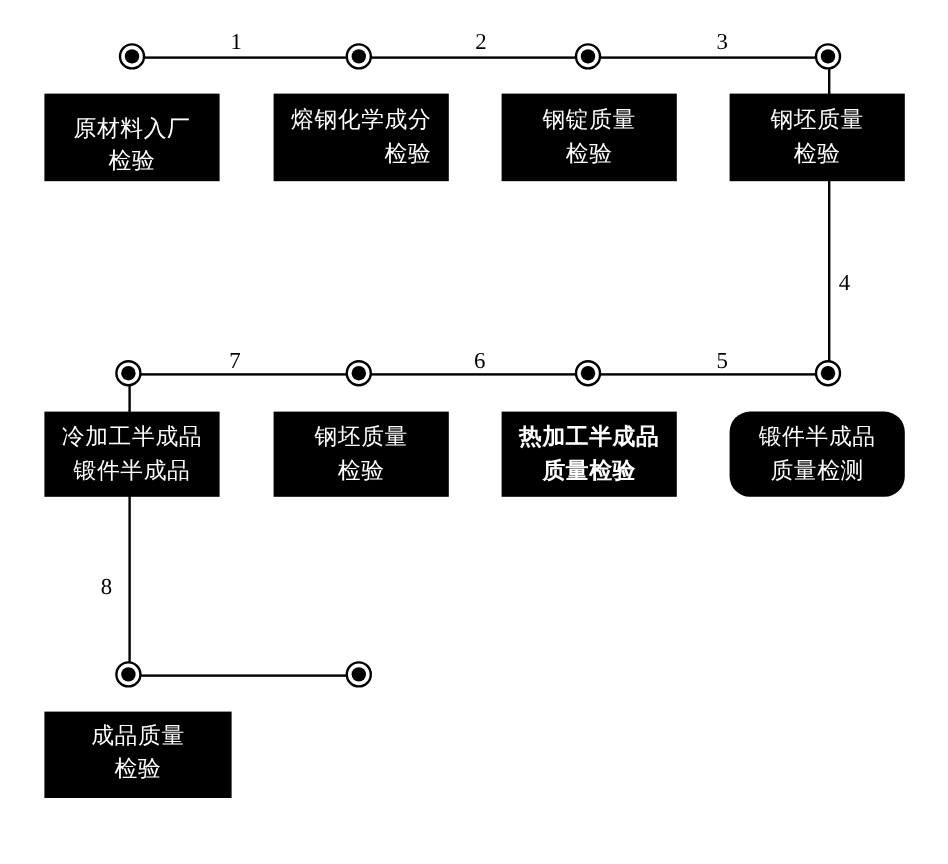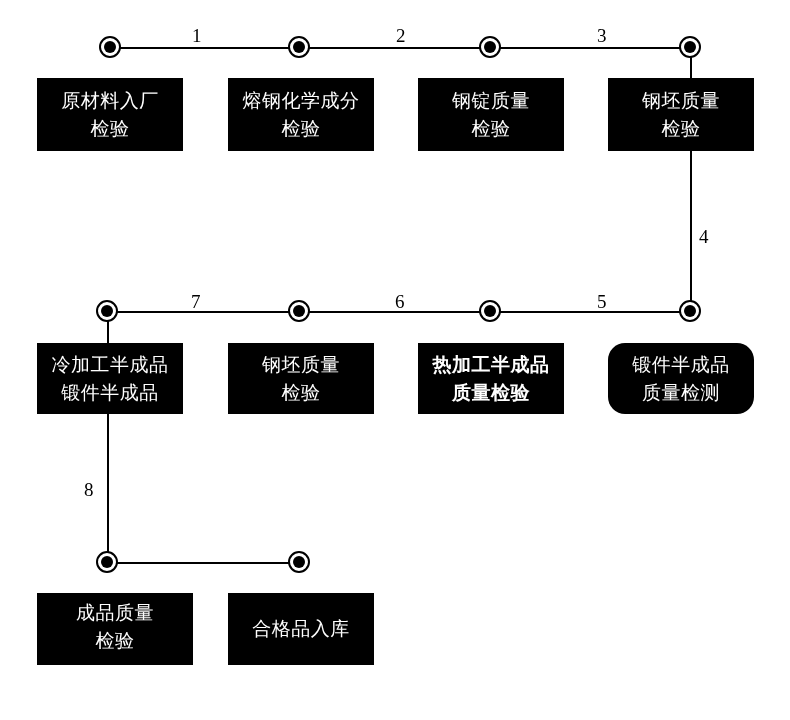--- a/index.html
+++ b/index.html
@@ -92,25 +92,25 @@
   <div class="line-h" style="left:110px; top:47px; width:189px;"></div>
   <div class="line-h" style="left:299px; top:47px; width:191px;"></div>
   <div class="line-h" style="left:490px; top:47px; width:200px;"></div>
   <div class="line-v" style="left:690px; top:47px; height:264px;"></div>
   <div class="line-h" style="left:490px; top:311px; width:200px;"></div>
   <div class="line-h" style="left:299px; top:311px; width:191px;"></div>
   <div class="line-h" style="left:107px; top:311px; width:192px;"></div>
   <div class="line-v" style="left:107px; top:311px; height:251px;"></div>
   <div class="line-h" style="left:107px; top:562px; width:192px;"></div>
 
-  <div class="box" style="left:37px;  top:78px;  width:146px; height:73px;">
+  <div class="box" style="left:37px;  top:78px;  width:146px; height:73px;align-items:flex-end;">
       <span>原材料入厂
 检验</span>
     </div>
-  <div class="box" style="left:228px; top:78px;  width:146px; height:73px;">
+  <div class="box" style="left:228px; top:78px;  width:146px; height:73px;text-align:right;">
       <span>熔钢化学成分
 检验</span>
     </div>
   <div class="box" style="left:418px; top:78px;  width:146px; height:73px;">
       <span>钢锭质量
 检验</span>
     </div>
   <div class="box" style="left:608px; top:78px;  width:146px; height:73px;">
       <span>钢坯质量
 检验</span>
@@ -130,23 +130,20 @@
     </div>
   <div class="box" style="left:608px; top:343px; width:146px; height:71px;border-radius:17px;">
       <span>锻件半成品
 质量检测</span>
     </div>
 
   <div class="box" style="left:37px;  top:593px; width:156px; height:72px;font-family:Liberation Mono, monospace;">
       <span>成品质量
 检验</span>
     </div>
-  <div class="box" style="left:228px; top:593px; width:146px; height:72px;">
-      <span>合格品入库</span>
-    </div>
 
   <div class="node" style="left:99px;  top:36px;"></div>
   <div class="node" style="left:288px; top:36px;"></div>
   <div class="node" style="left:479px; top:36px;"></div>
   <div class="node" style="left:679px; top:36px;"></div>
   <div class="node" style="left:96px;  top:300px;"></div>
   <div class="node" style="left:288px; top:300px;"></div>
   <div class="node" style="left:479px; top:300px;"></div>
   <div class="node" style="left:679px; top:300px;"></div>
   <div class="node" style="left:96px;  top:551px;"></div>

